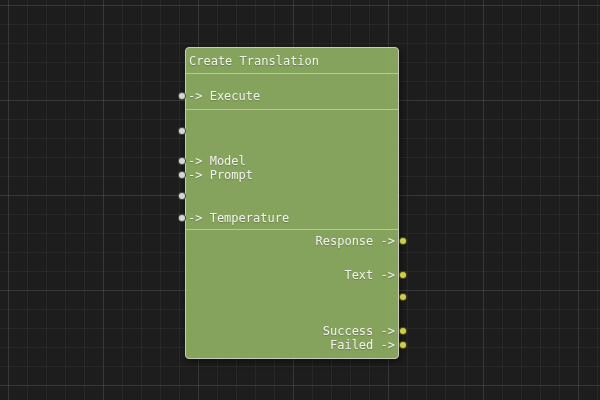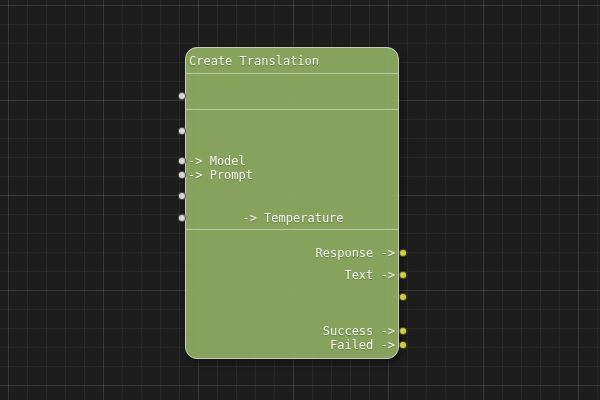--- a/index.html
+++ b/index.html
@@ -24,21 +24,21 @@
     background-position: 8px 5px, 8px 5px, 8px 5px, 8px 5px;
   }
   .node {
     position: absolute;
     left: 185px;
     top: 47px;
     width: 214px;
     height: 312px;
     background: var(--node-fill, rgba(140,171,97,0.95));
     border: 1px solid var(--node-border, #c9ccbd);
-    border-radius: 12px;
+    border-radius: 4px;
     box-sizing: border-box;
     box-shadow: 2px 3px 7px rgba(0,0,0,0.45);
     color: var(--node-text, #f2f3ee);
     font-size: 12px;
   }
   .node-title {
     position: absolute;
     left: 0; top: 0; right: 0;
     height: 25px;
     line-height: 26px;
@@ -76,26 +76,26 @@
 </head>
 <body>
 
 <div class="canvas">
   <div class="node">
     <div class="node-title">Create Translation</div>
     <div class="sep" style="top:25px"></div>
     <div class="sep" style="top:61px"></div>
     <div class="sep" style="top:181px"></div>
     <div id="pin-rows">
-        <div class="pin-row input" style="top: 39px;"><span class="pin-dot input" style="top: 5px;"></span></div>
+        <div class="pin-row input" style="top: 39px;"><span class="pin-dot input" style="top: 5px;"></span><span>-&gt; Execute</span></div>
         <div class="pin-row input" style="top: 74px;"><span class="pin-dot input" style="top: 5px;"></span></div>
         <div class="pin-row input" style="top: 96px; margin-top: 8px;"><span class="pin-dot input" style="top: 5px;"></span><span>-&gt; Model</span></div>
         <div class="pin-row input" style="top: 118px;"><span class="pin-dot input" style="top: 5px;"></span><span>-&gt; Prompt</span></div>
         <div class="pin-row input" style="top: 139px;"><span class="pin-dot input" style="top: 5px;"></span></div>
-        <div class="pin-row input" style="top: 161px; text-align: center;"><span class="pin-dot input" style="top: 5px;"></span><span>-&gt; Temperature</span></div>
-        <div class="pin-row output" style="top: 196px;"><span class="pin-dot output" style="top: 5px;"></span><span>Response -&gt;</span></div>
+        <div class="pin-row input" style="top: 161px;"><span class="pin-dot input" style="top: 5px;"></span><span>-&gt; Temperature</span></div>
+        <div class="pin-row output" style="top: 184px;"><span class="pin-dot output" style="top: 5px;"></span><span>Response -&gt;</span></div>
         <div class="pin-row output" style="top: 218px; padding-left: 44px;"><span class="pin-dot output" style="top: 5px;"></span><span>Text -&gt;</span></div>
         <div class="pin-row output" style="top: 240px;"><span class="pin-dot output" style="top: 5px;"></span></div>
         <div class="pin-row output" style="top: 274px;"><span class="pin-dot output" style="top: 5px;"></span><span>Success -&gt;</span></div>
         <div class="pin-row output" style="top: 288px;"><span class="pin-dot output" style="top: 5px;"></span><span>Failed -&gt;</span></div>
       </div>
   </div>
 </div>
 
 </body></html>

